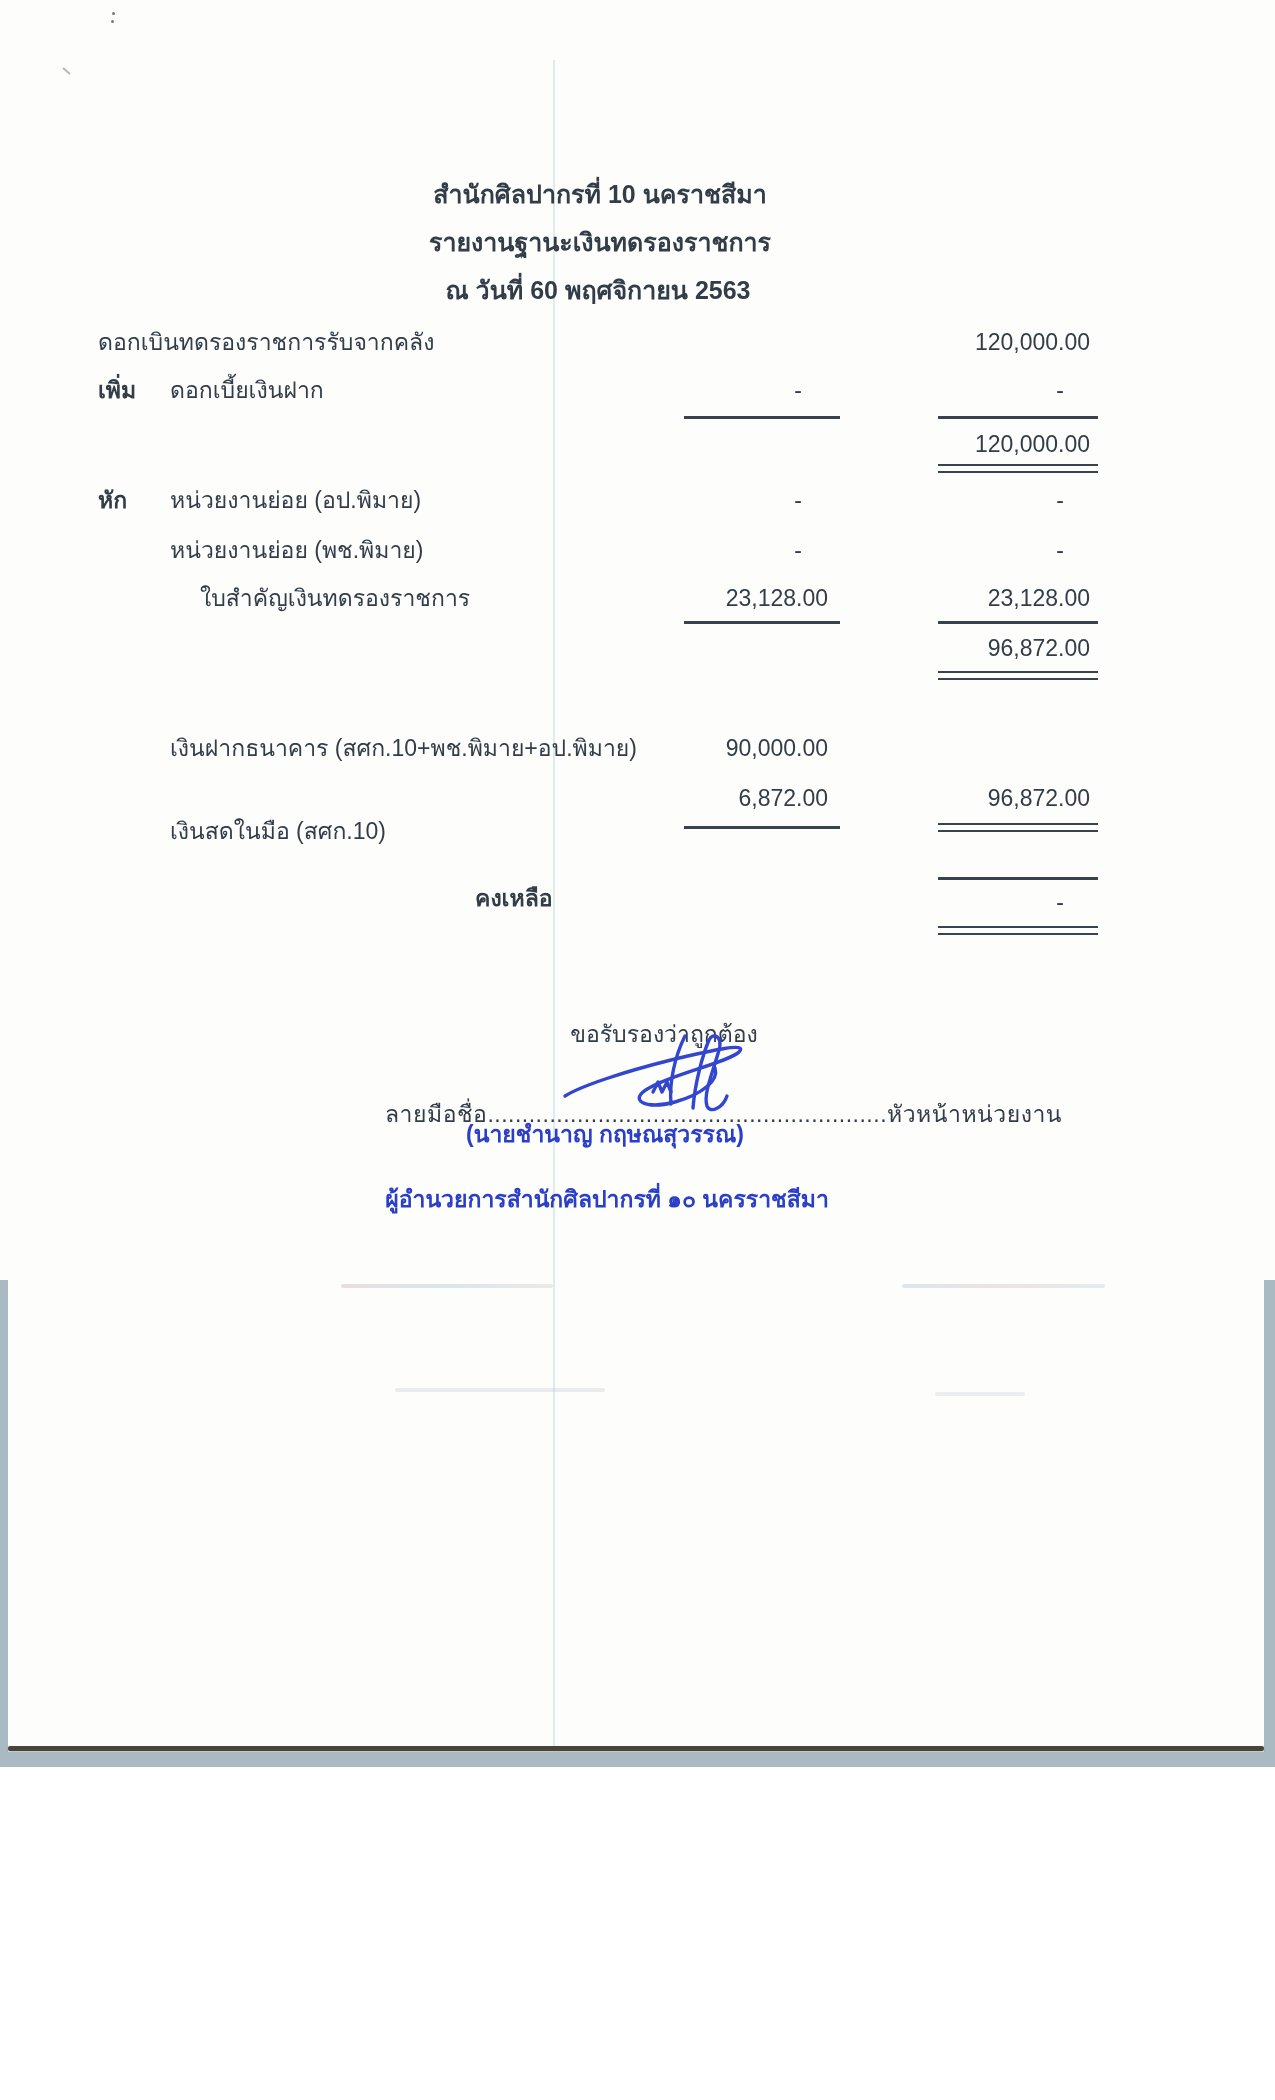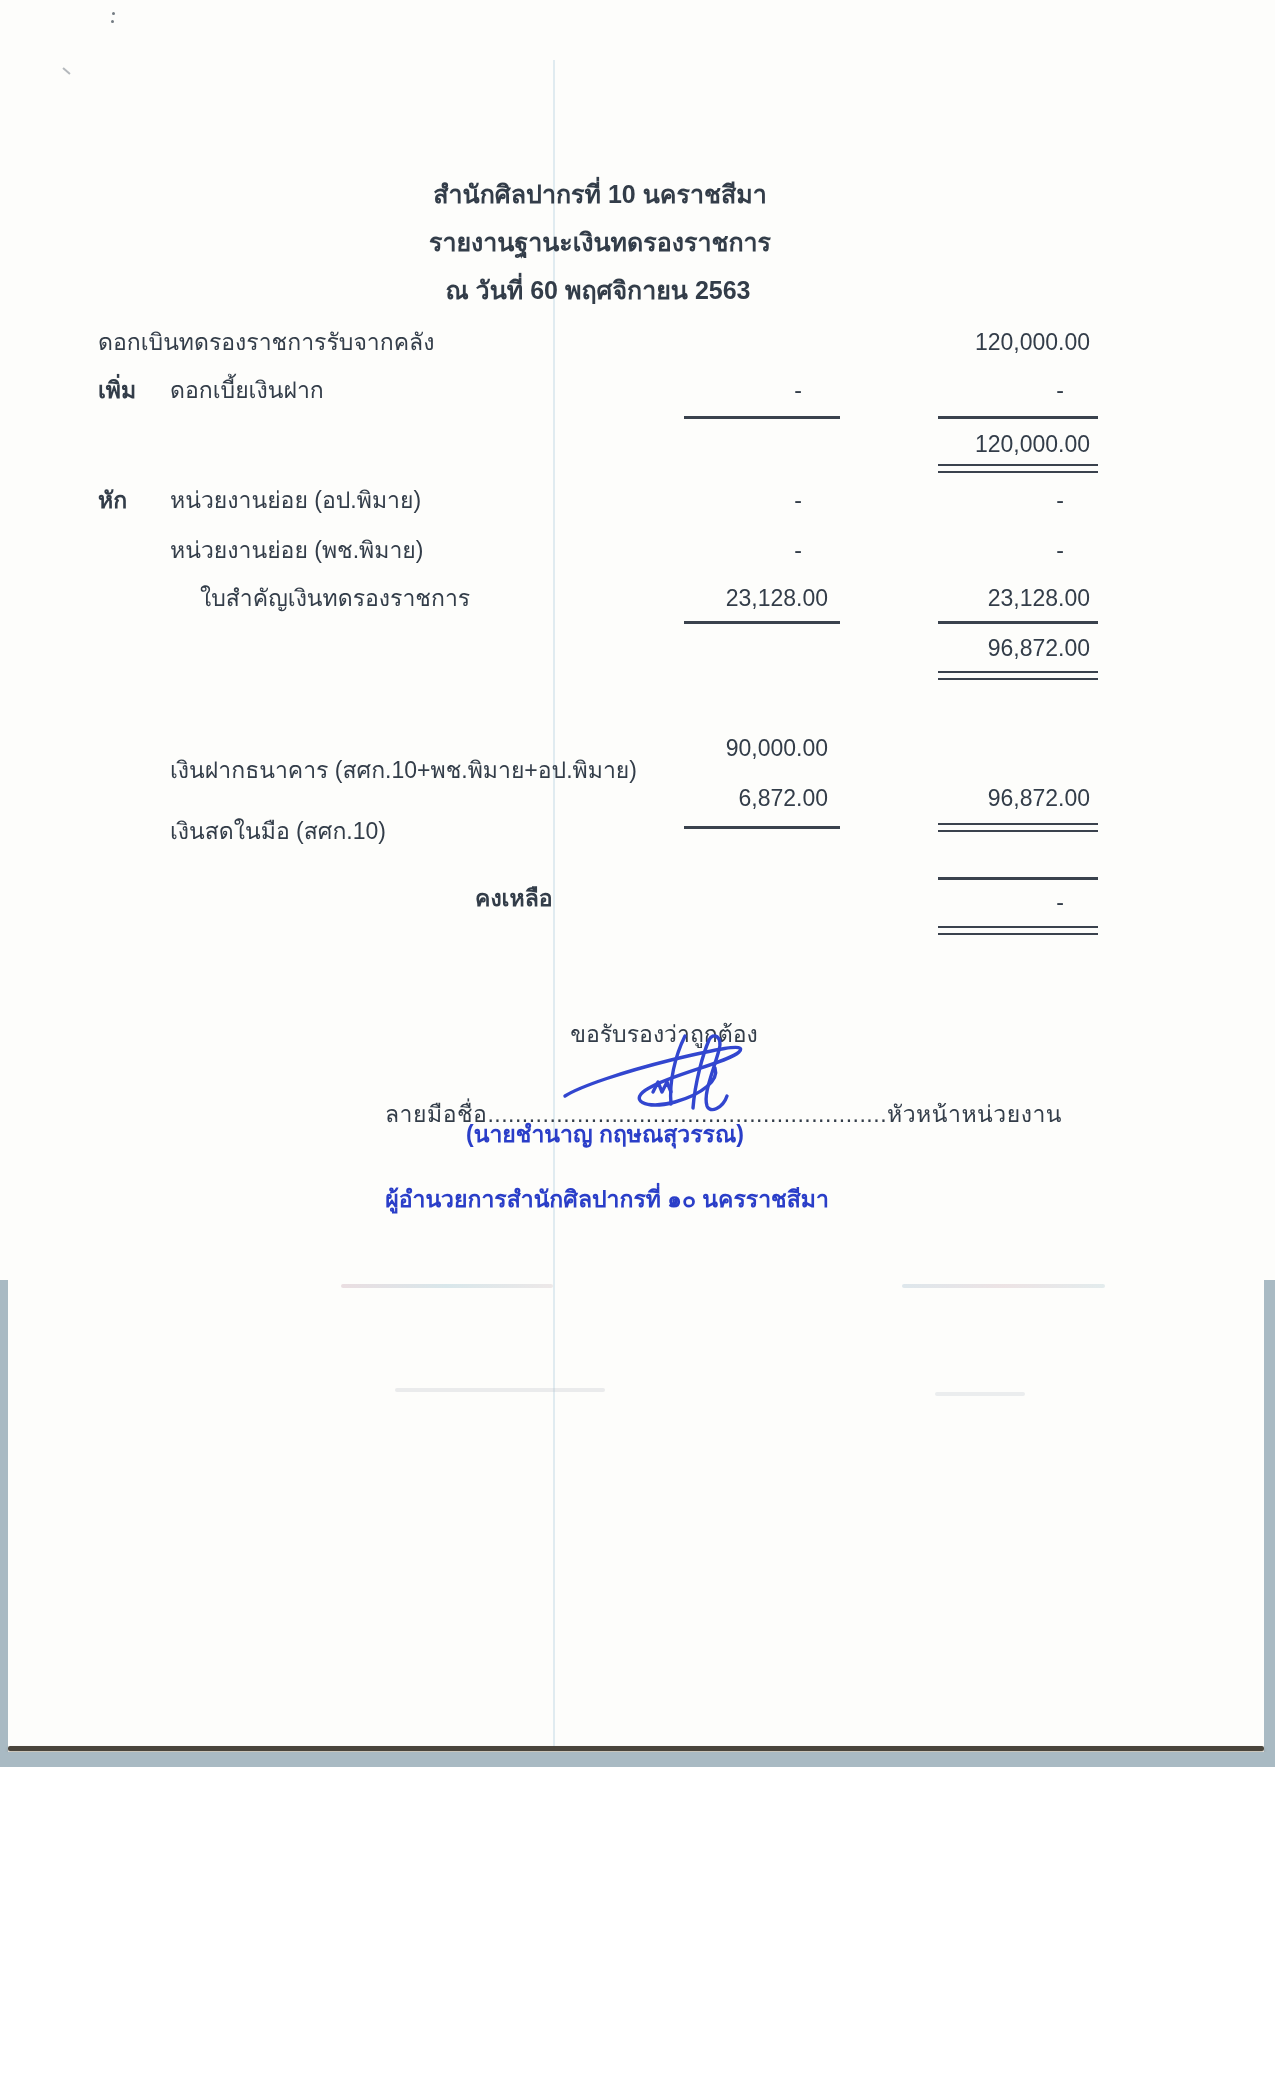--- a/index.html
+++ b/index.html
@@ -83,21 +83,21 @@
   <div class="txt" style="left:164px;top:582px;margin-left:36px;">ใบสำคัญเงินทดรองราชการ</div>
   <div class="amt c1" style="top:582px;">23,128.00</div>
   <div class="amt c2" style="top:582px;">23,128.00</div>
 
   <div class="rule c1" style="top:621px;"></div>
   <div class="rule c2" style="top:621px;"></div>
 
   <div class="amt c2" style="top:632px;">96,872.00</div>
   <div class="drule c2" style="top:671px;"></div>
 
-  <div class="txt" style="left:170px;top:732px;margin-top:22px;">เงินฝากธนาคาร (สศก.10+พช.พิมาย+อป.พิมาย)</div>
+  <div class="txt" style="left:170px;top:732px;">เงินฝากธนาคาร (สศก.10+พช.พิมาย+อป.พิมาย)</div>
   <div class="amt c1" style="top:732px;">90,000.00</div>
 
   <div class="txt" style="left:170px;top:782px;margin-top:33px;">เงินสดในมือ (สศก.10)</div>
   <div class="amt c1" style="top:782px;">6,872.00</div>
   <div class="amt c2" style="top:782px;">96,872.00</div>
 
   <div class="rule c1" style="top:826px;"></div>
   <div class="drule c2" style="top:823px;"></div>
 
   <div class="rule c2" style="top:877px;"></div>

